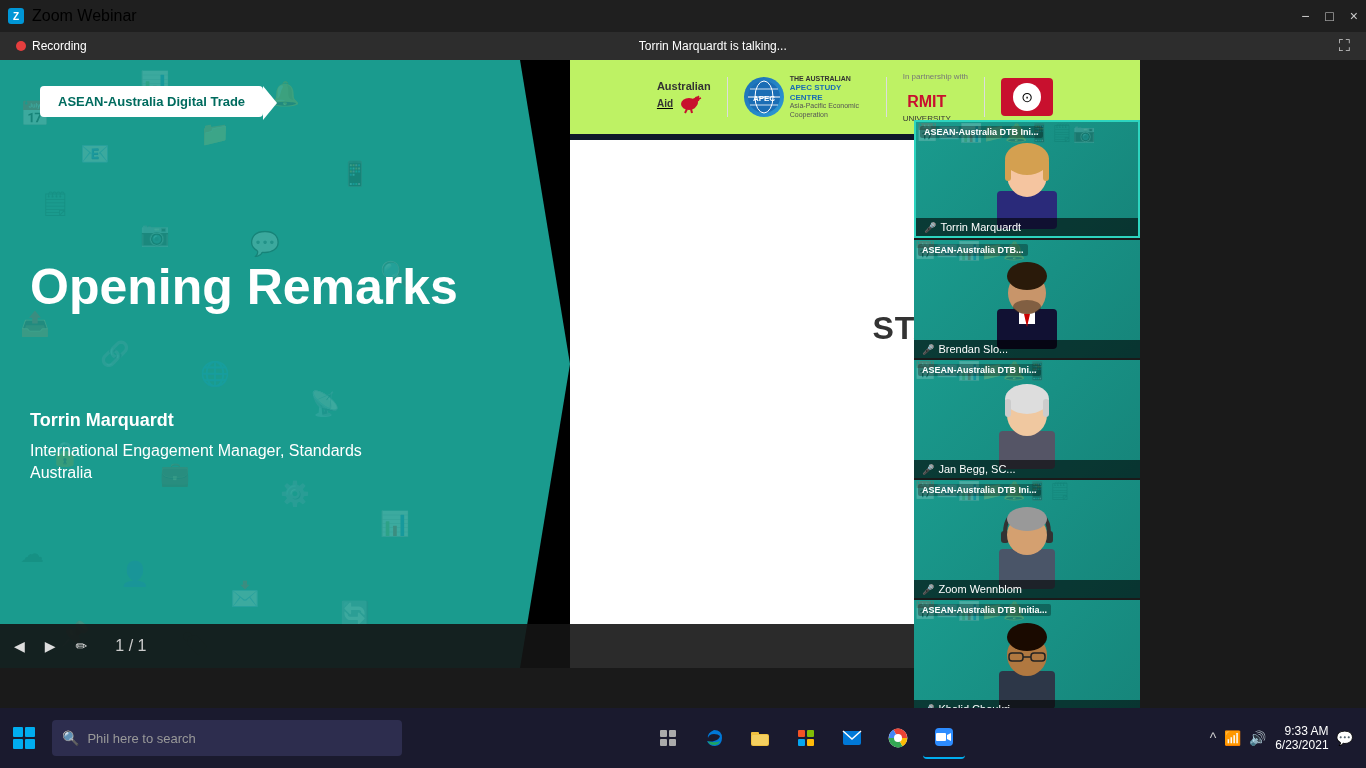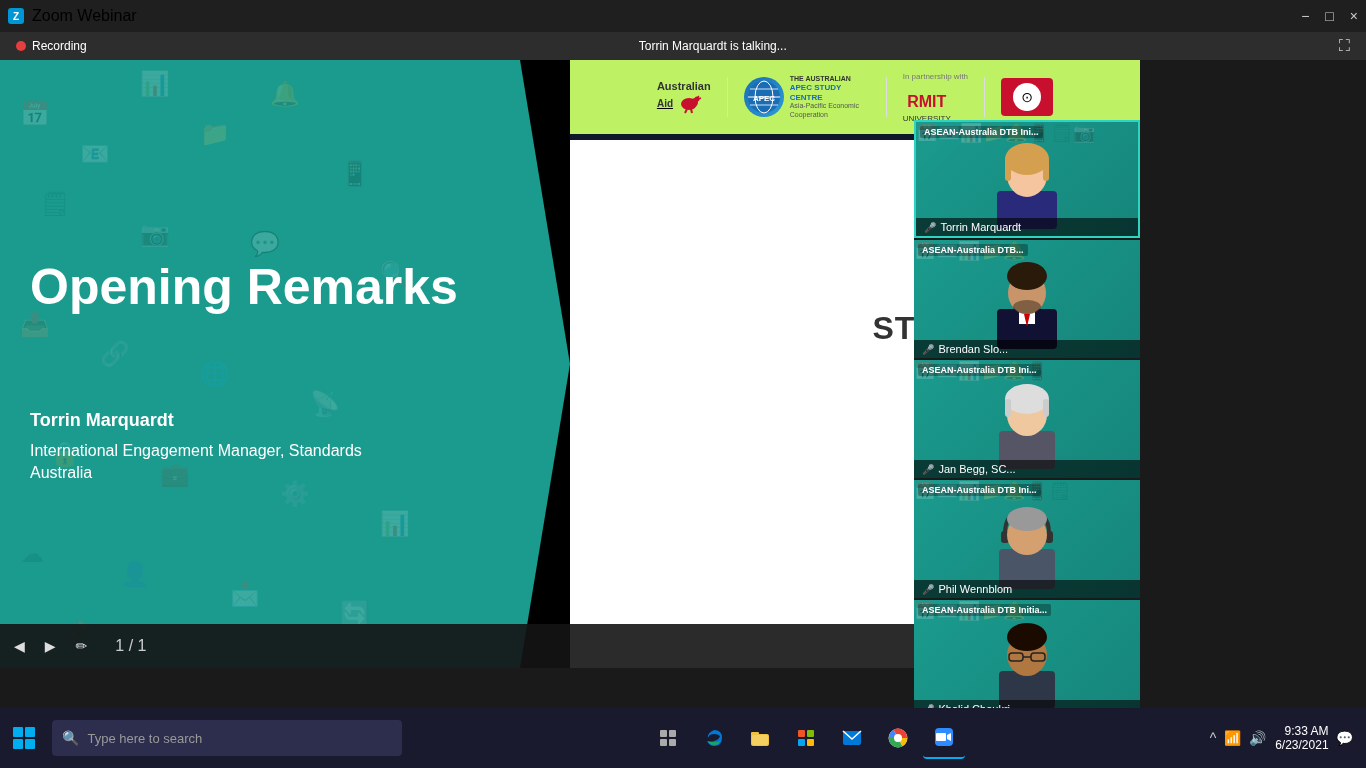--- a/index.html
+++ b/index.html
@@ -552,20 +552,24 @@
         <span class="bg-icon-item" style="top:450px;left:380px">📊</span>
         <span class="bg-icon-item" style="top:480px;left:20px">☁</span>
         <span class="bg-icon-item" style="top:500px;left:120px">👤</span>
         <span class="bg-icon-item" style="top:520px;left:230px">📩</span>
         <span class="bg-icon-item" style="top:540px;left:340px">🔄</span>
         <span class="bg-icon-item" style="top:560px;left:60px">📌</span>
         <span class="bg-icon-item" style="top:570px;left:180px">🏷</span>
       </div>
     </div>
 
+    <div class="asean-badge" style="position:absolute;top:26px;left:40px;z-index:10;background:white;padding:8px 18px;border-radius:4px;display:flex;align-items:center;">
+      <span class="asean-badge-text">ASEAN-Australia Digital Trade</span>
+      <div class="asean-badge-arrow"></div>
+    </div>
 
     <div class="slide-title">
       <span>Opening Remarks</span>
     </div>
 
     <div class="slide-name">Torrin Marquardt</div>
 
     <div class="slide-role">International Engagement Manager, Standards Australia</div>
 
     <div class="slide-right">
@@ -758,21 +762,21 @@
 
           <rect x="44" y="56" width="12" height="8" fill="#d4a070"></rect>
 
           <ellipse cx="50" cy="46" rx="20" ry="20" fill="#d4a070"></ellipse>
 
           <ellipse cx="50" cy="30" rx="20" ry="12" fill="#999"></ellipse>
         </svg>
       </div>
       <div class="tile-name-bar">
         <span class="mic-icon-sm">🎤</span>
-        <span>Phil Wennblom</span>
+        <span>Zoom Wennblom</span>
       </div>
     </div>
 
     <div class="participant-tile">
       <div class="tile-bg"></div>
       <div class="tile-bg-icons">📅📧📊📁🔔</div>
       <div class="tile-text-overlay">ASEAN-Australia DTB Initia...</div>
       <div class="participant-face">
         <svg width="100" height="100" viewBox="0 0 100 100">
 
@@ -804,21 +808,21 @@
     <div class="windows-logo">
       <div class="win-sq"></div>
       <div class="win-sq"></div>
       <div class="win-sq"></div>
       <div class="win-sq"></div>
     </div>
   </div>
 
   <div id="search-bar">
     <span class="search-icon-small">🔍</span>
-    <span id="search-input-display">Type here to search</span>
+    <span id="search-input-display">Phil here to search</span>
   </div>
 
   <div id="taskbar-center">
     <div class="taskbar-icon-btn" title="Task View">
       <svg width="18" height="18" viewBox="0 0 18 18">
         <rect x="1" y="1" width="7" height="7" rx="1" fill="#aaa"></rect>
         <rect x="10" y="1" width="7" height="7" rx="1" fill="#aaa"></rect>
         <rect x="1" y="10" width="7" height="7" rx="1" fill="#aaa"></rect>
         <rect x="10" y="10" width="7" height="7" rx="1" fill="#aaa"></rect>
       </svg>

